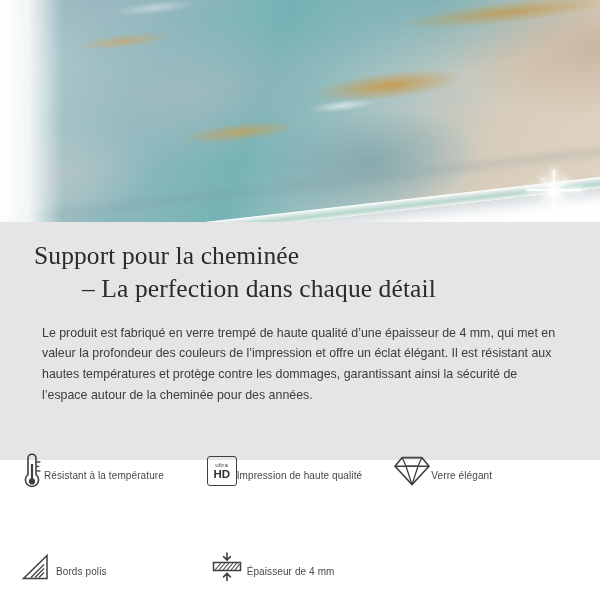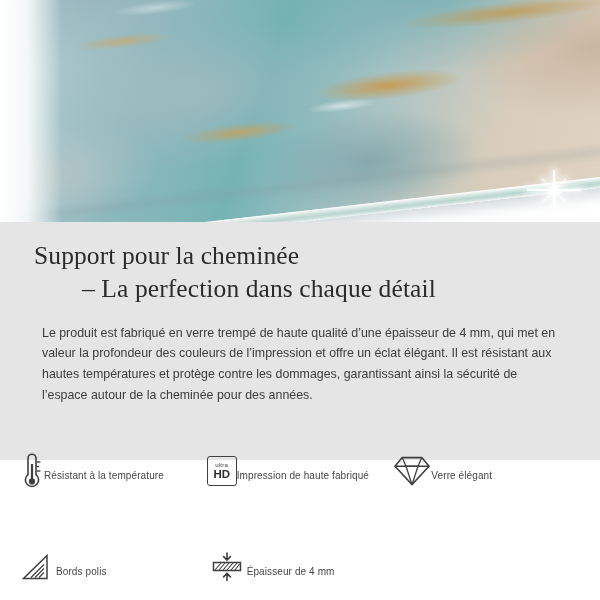--- a/index.html
+++ b/index.html
@@ -251,21 +251,21 @@
       <div class="label">Résistant à la température</div>
     </div>
 
     <div class="feature">
       <div class="icon-wrap">
         <div class="hd-box">
           <span class="ultra">ultra</span>
           <span class="hd">HD</span>
         </div>
       </div>
-      <div class="label">Impression de haute fabriqué</div>
+      <div class="label">Impression de haute qualité</div>
     </div>
 
 
     <div class="feature">
       <div class="icon-wrap">
         <svg width="38" height="32" viewBox="0 0 38 32">
           <path d="M2 11.2 9.2 2.6h19.6L36 11.2 19 29.6 2 11.2z" fill="none" stroke="#3f3f3f" stroke-width="1.6"></path>
           <path d="M2 11.2h34" stroke="#3f3f3f" stroke-width="1.4"></path>
           <path d="M9.2 2.6 13 11.2 19 29.6" stroke="#3f3f3f" stroke-width="1.3" fill="none"></path>
           <path d="M28.8 2.6 25 11.2 19 29.6" stroke="#3f3f3f" stroke-width="1.3" fill="none"></path>

